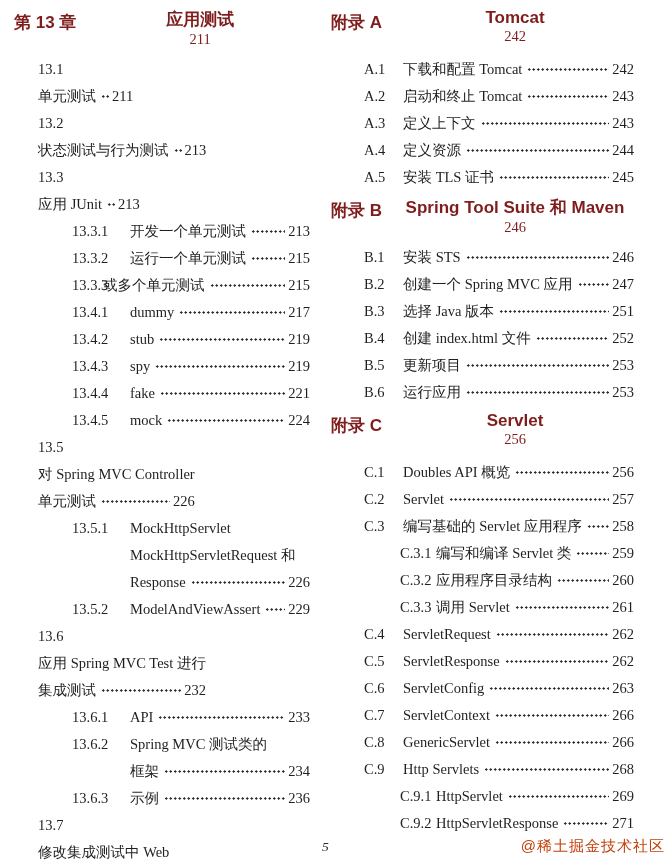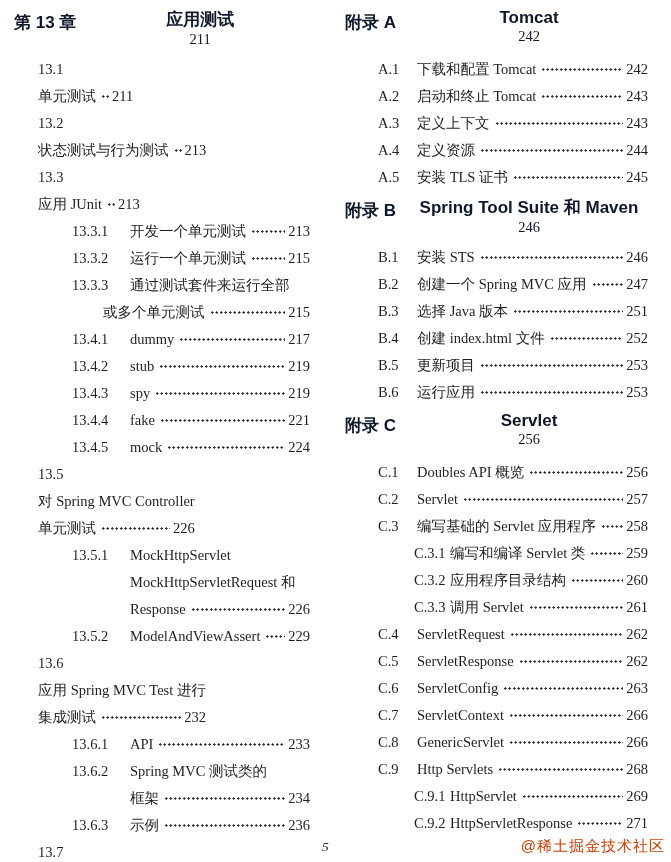--- a/index.html
+++ b/index.html
@@ -7,21 +7,21 @@
     position: relative;
     width: 671px;
     height: 862px;
     background: #ffffff;
     overflow: hidden;
     font-family: "Liberation Serif", "DejaVu Serif", serif;
     color: #1f1f1f;
   }
   .col { position: absolute; top: 0; padding-top: 8px; }
   .col-left  { left: 14px;  width: 296px; }
-  .col-right { left: 345px; width: 303px; }
+  .col-right { left: 331px; width: 303px; }
 
   .entry { display: flex; align-items: flex-start; }
   .entry .num  { flex: 0 0 auto; line-height: 27px; font-size: 14.5px; }
   .entry .body { flex: 1 1 auto; min-width: 0; }
   .line { display: flex; align-items: center; height: 27px; font-size: 14.5px; }
   .line .t { white-space: nowrap; }
 
   
   .col-left  .s1 { padding-left: 24px; flex-direction: column; }
   .col-left  .s1 > .num { width: 50px; }
@@ -29,21 +29,21 @@
   .col-left  .s2 > .num { width: 58px; }
   .col-right .s1 { padding-left: 33px; justify-content: space-between; }
   .col-right .s1 > .num { width: 39px; }
   .col-right .s2 { padding-left: 69px; }
   .col-right .s2 > .num { width: 36px; }
 
   
   .chapter {
     font-family: "Liberation Sans", "DejaVu Sans", sans-serif;
     font-weight: bold;
-    color: #0f172a;
+    color: #7f1d1d;
     margin-bottom: 18px;
   }
   .chapter:not(:first-child) { margin-top: 5px; }
   .chapter .num  { width: auto; margin-right: 14px; font-size: 17px; line-height: 30px; }
   .chapter .line { height: 30px; font-size: 17px; flex-direction: column; }
   .chapter .pg {
     font-family: "Liberation Serif", "DejaVu Serif", serif;
     font-weight: normal;
     font-size: 14.5px;
   }
@@ -141,23 +141,20 @@
             <span class="t">运行一个单元测试</span>
             <span class="leader"></span>
             <span class="pg">215</span>
           </div>
         </div>
       </div>
       <div class="entry s2">
         <span class="num">13.3.3</span>
         <div class="body">
           <div class="line">
-            <span class="t">通过测试套件来运行全部</span>
-          </div>
-          <div class="line">
             <span class="t" style="margin-left: -27px;">或多个单元测试</span>
             <span class="leader"></span>
             <span class="pg">215</span>
           </div>
         </div>
       </div>
       <div class="entry s2">
         <span class="num">13.4.1</span>
         <div class="body">
           <div class="line">

